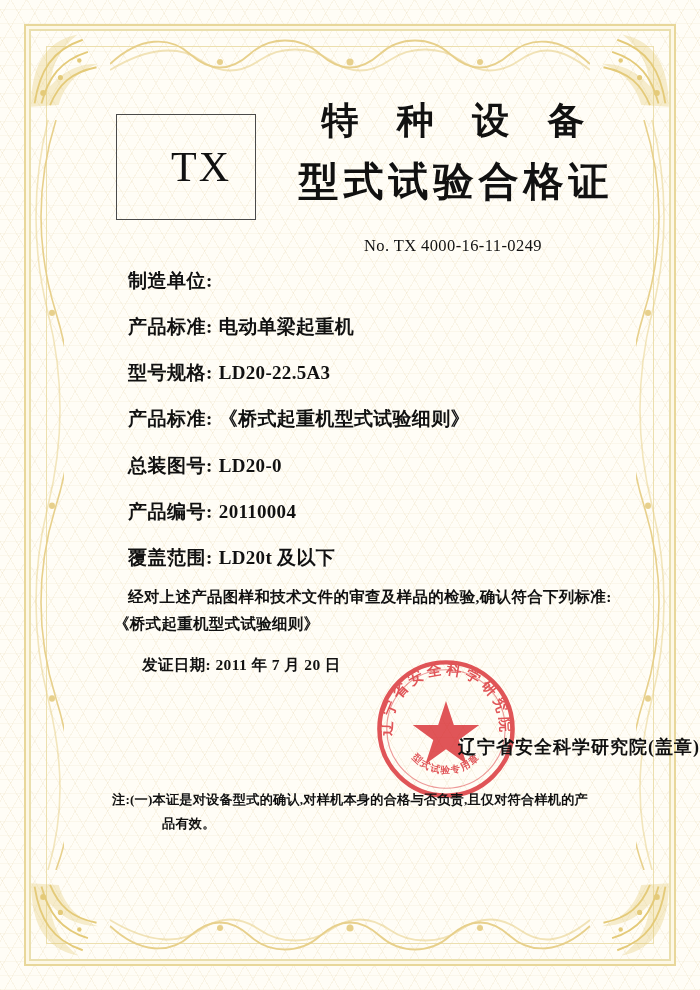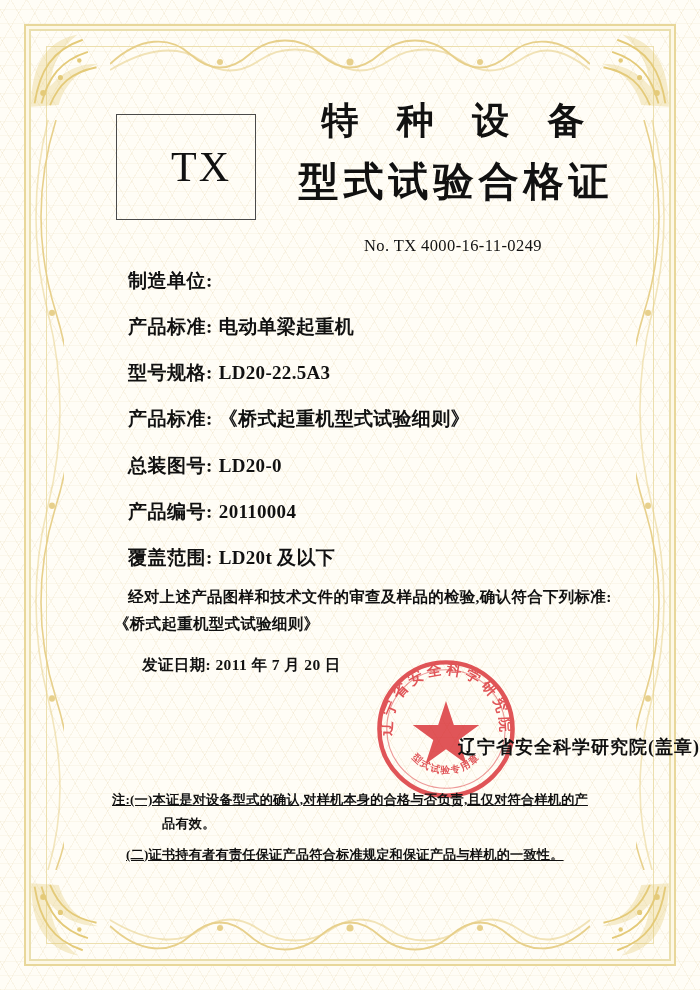--- a/index.html
+++ b/index.html
@@ -205,21 +205,21 @@
     position: absolute;
     left: 112px;
     right: 78px;
     top: 788px;
     font-size: 13.2px;
     line-height: 1.85;
     color: #111;
     font-weight: 600;
     letter-spacing: 0.2px;
   }
-  .note-item { display: block; text-decoration: underline; }
+  .note-item { display: block; }
   .note-item.second { margin-top: 6px; padding-left: 14px; }
   .note-cont { display: block; padding-left: 50px; }
 </style>
 </head>
 <body>
 
 <div class="certificate">
 
   <div class="border-frame"></div>
   <div class="border-inner"></div>
@@ -373,16 +373,15 @@
         <textPath href="#sealArcBottom" startOffset="50%" text-anchor="middle">型式试验专用章</textPath>
       </text>
     </svg>
   </div>
 
   <div class="issuer">辽宁省安全科学研究院(盖章)</div>
 
   <div class="notes">
     <span class="note-item">注:(一)本证是对设备型式的确认,对样机本身的合格与否负责,且仅对符合样机的产</span>
     <span class="note-cont">品有效。</span>
-    <span class="note-item second">(二)证书持有者有责任保证产品符合标准规定和保证产品与样机的一致性。</span>
   </div>
 
 </div>
 
 </body></html>

